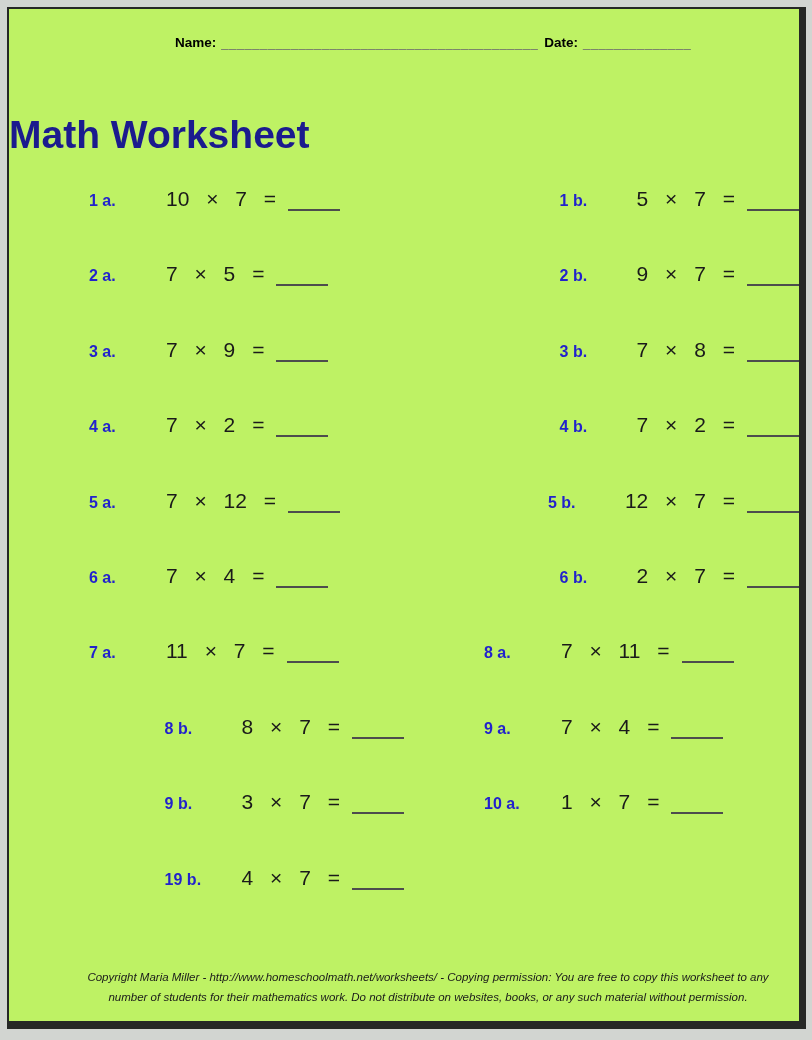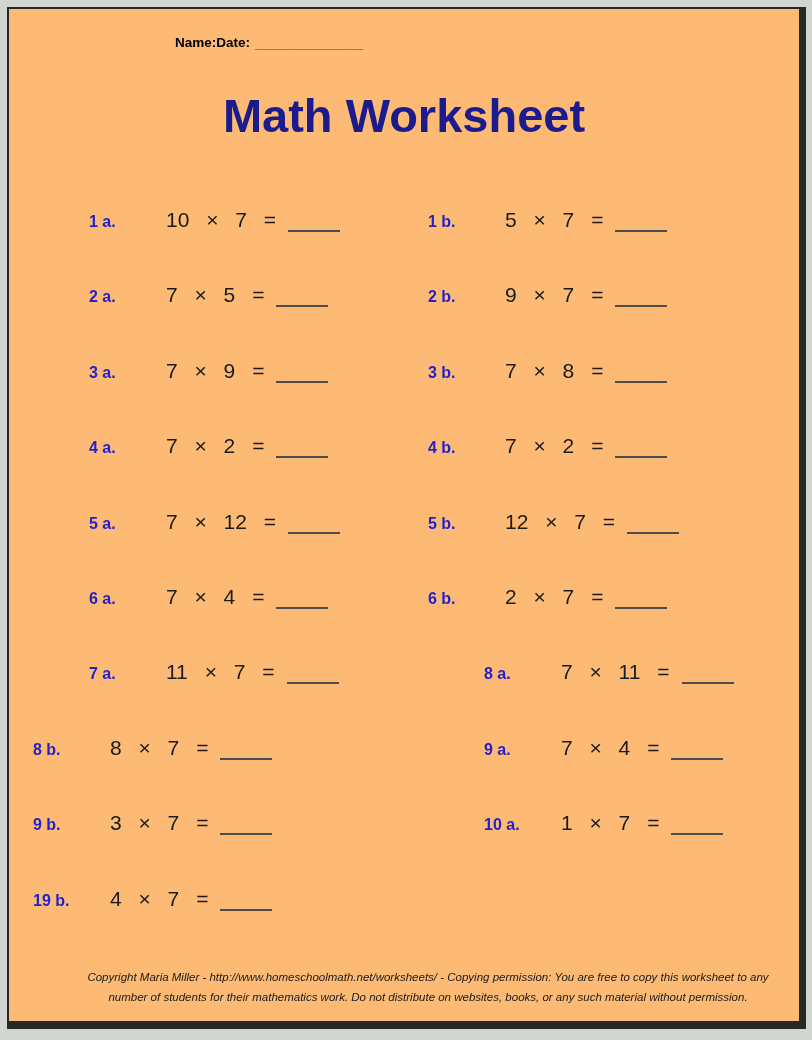--- a/index.html
+++ b/index.html
@@ -7,21 +7,21 @@
     width: 812px; height: 1040px;
     background: #d2d5d1;
     font-family: "Liberation Sans", sans-serif;
     position: relative;
     overflow: hidden;
   }
   .page {
     position: absolute;
     left: 7px; top: 7px;
     width: 799px; height: 1022px;
-    background: #fdba74;
+    background: #bef264;
     border: 2px solid #262825;
     border-right-width: 7px;
     border-bottom-width: 8px;
   }
   
   .header {
     position: absolute;
     top: 26px; left: 166px;
     display: flex;
     align-items: baseline;
@@ -34,44 +34,42 @@
   }
   .header .line {
     font-size: 13px;
     color: #6e6e6e;
     letter-spacing: 0.5px;
     margin: 0 6px 0 5px;
   }
   
   .title {
     position: absolute;
-    top: 79px; left: 0;
+    top: 104px; left: 0;
     width: 100%;
-    text-align: center;
-    font-size: 47px;
+    font-size: 39px;
     font-weight: bold;
     color: #1b1b8e;
     letter-spacing: 0px;
   }
   
   .problems {
     position: absolute;
     top: 178px; left: 0;
     width: 100%;
     display: grid;
     grid-template-columns: 1fr 1fr;
     grid-auto-rows: 75.4px;
   }
   .cell {
     display: flex;
     align-items: baseline;
-    margin-top: 21px;
   }
   .cell.col-a { padding-left: 80px; }
-  .cell.col-b { padding-left: 24px; }
+  .cell.col-b { padding-left: 24px; justify-content: flex-end; }
   .plabel {
     display: inline-block;
     width: 77px;
     font-size: 16px;
     font-weight: bold;
     color: #2222cc;
     flex: 0 0 77px;
   }
   .pexpr {
     font-size: 21px;
@@ -99,20 +97,21 @@
     padding-left: 48px;
   }
 </style>
 </head>
 <body>
 
 <div class="page">
 
   <div class="header">
     <span class="lbl">Name:</span>
+    <span class="line">_________________________________________</span>
     <span class="lbl">Date:</span>
     <span class="line">______________</span>
   </div>
 
   <div class="title">Math Worksheet</div>
 
   <div class="problems">
 
     <div class="cell col-a">
       <span class="plabel">1 a.</span>

